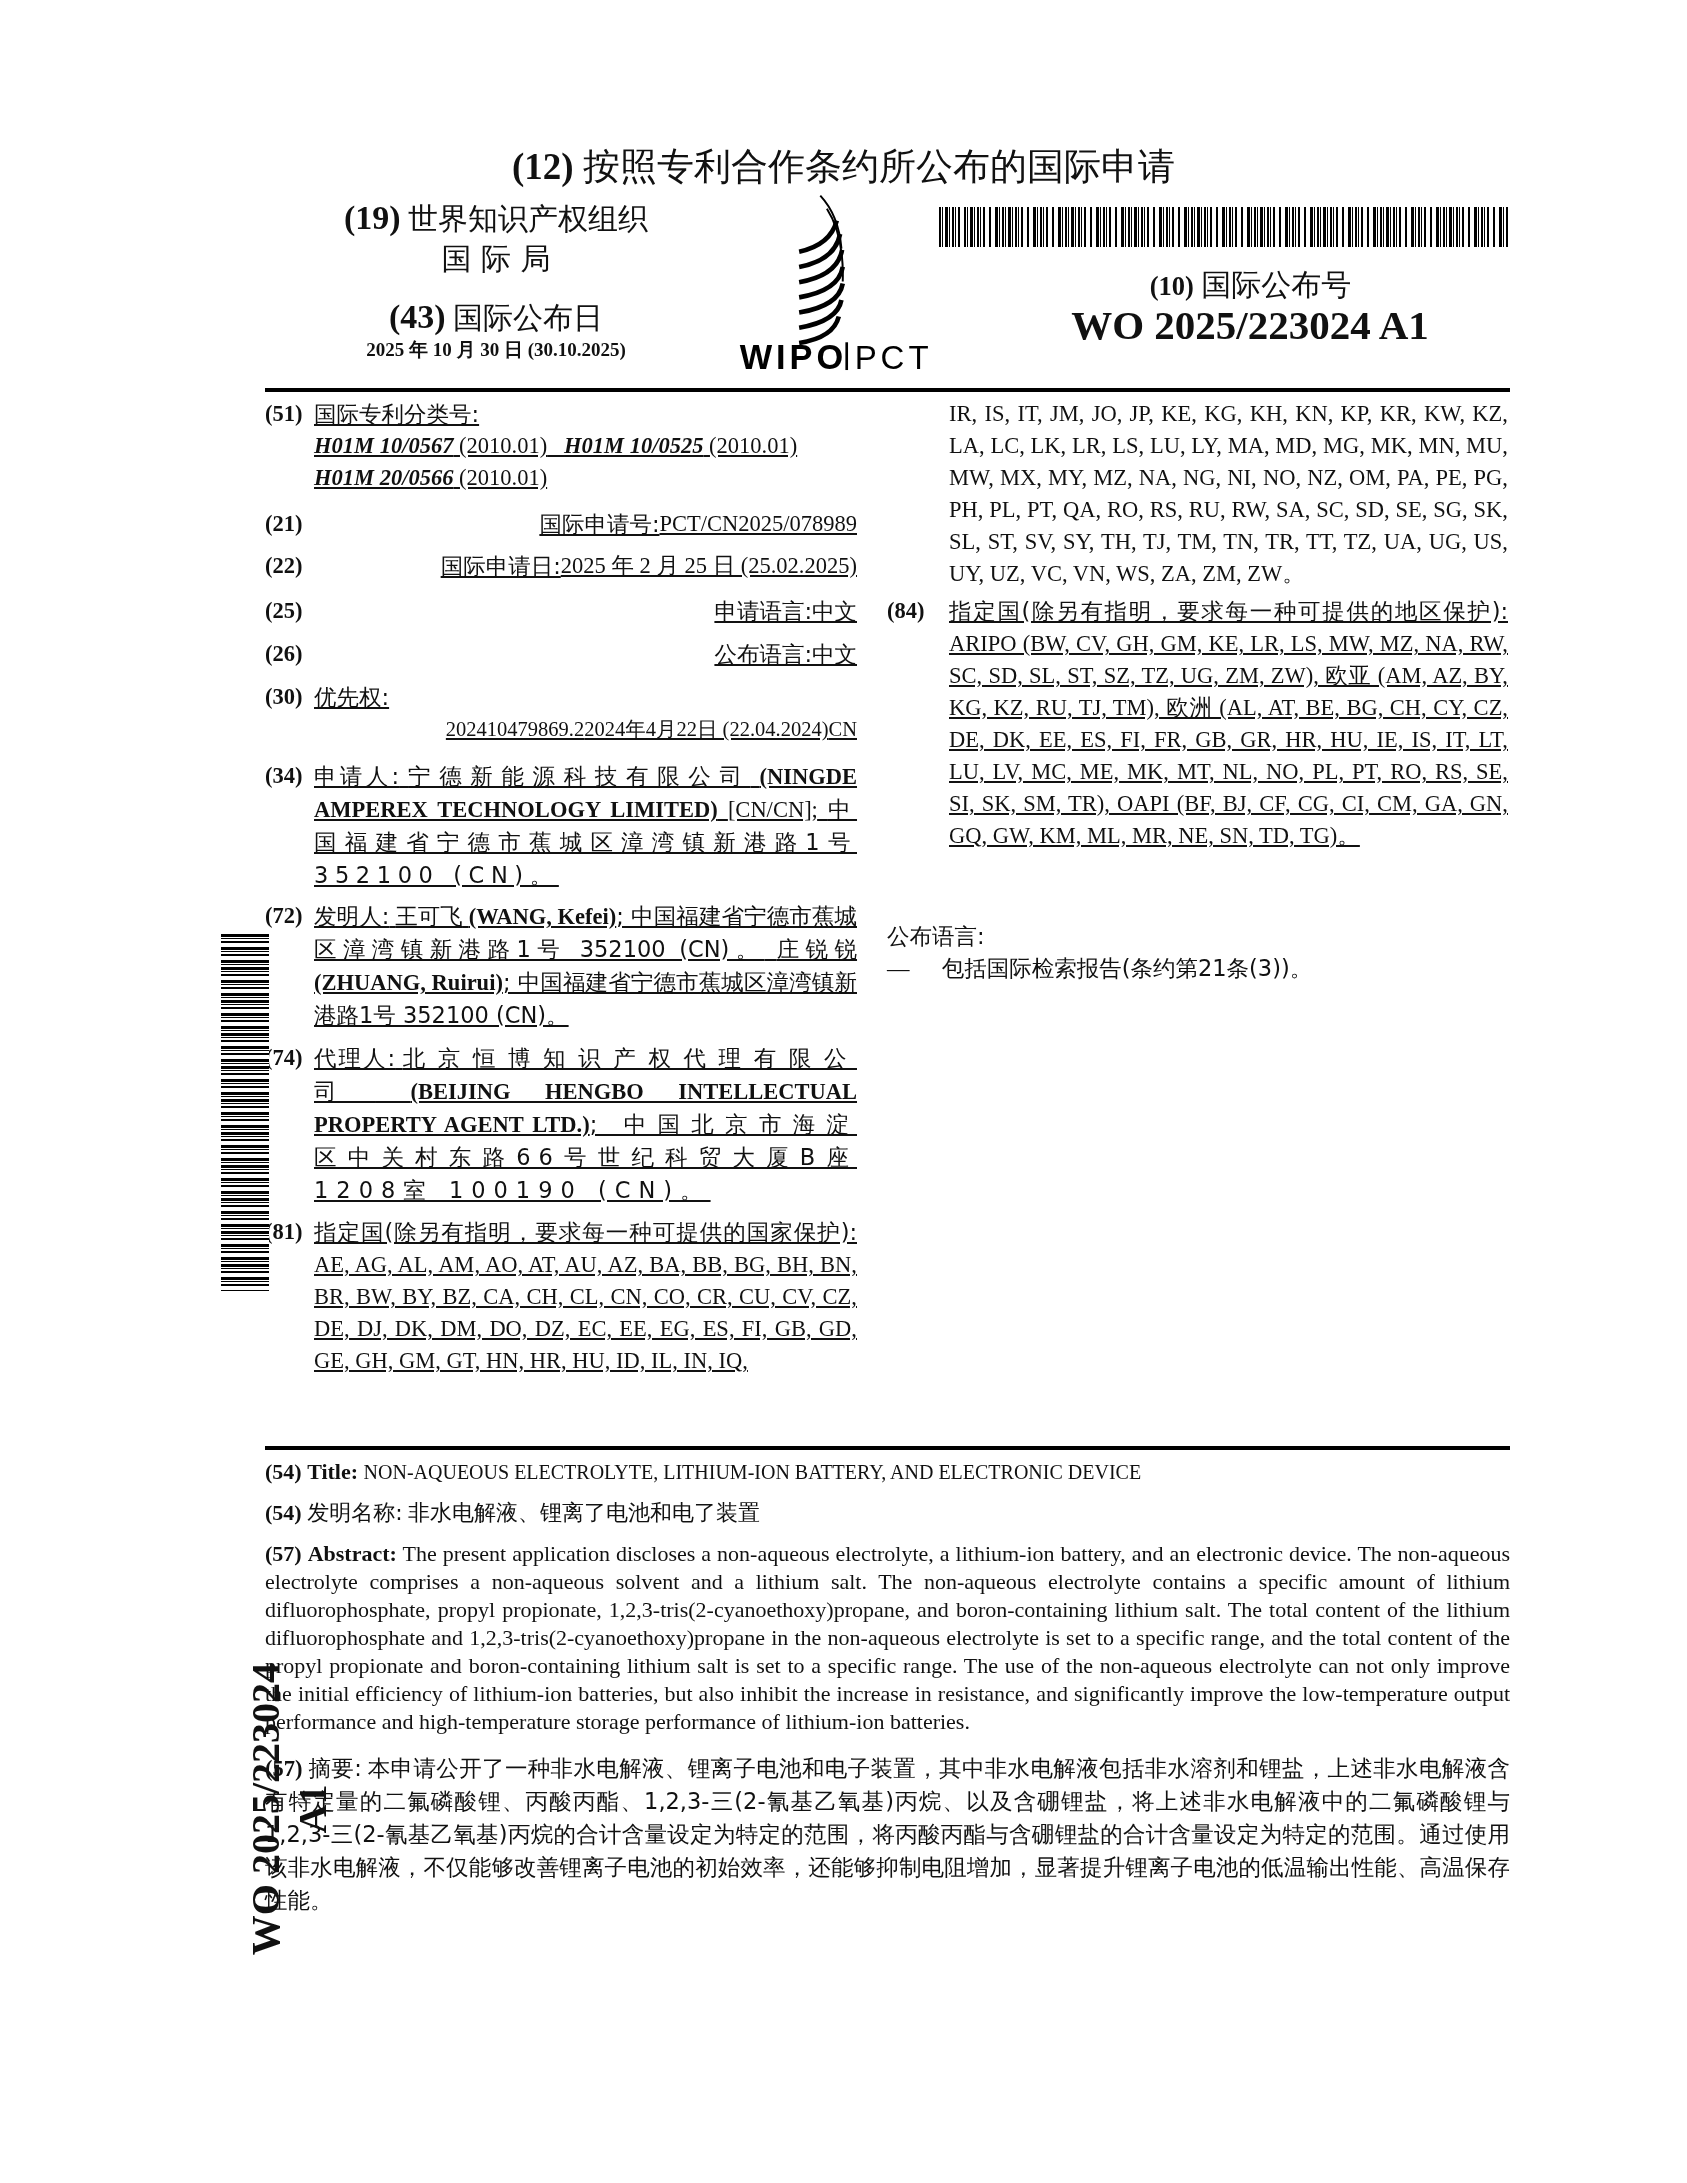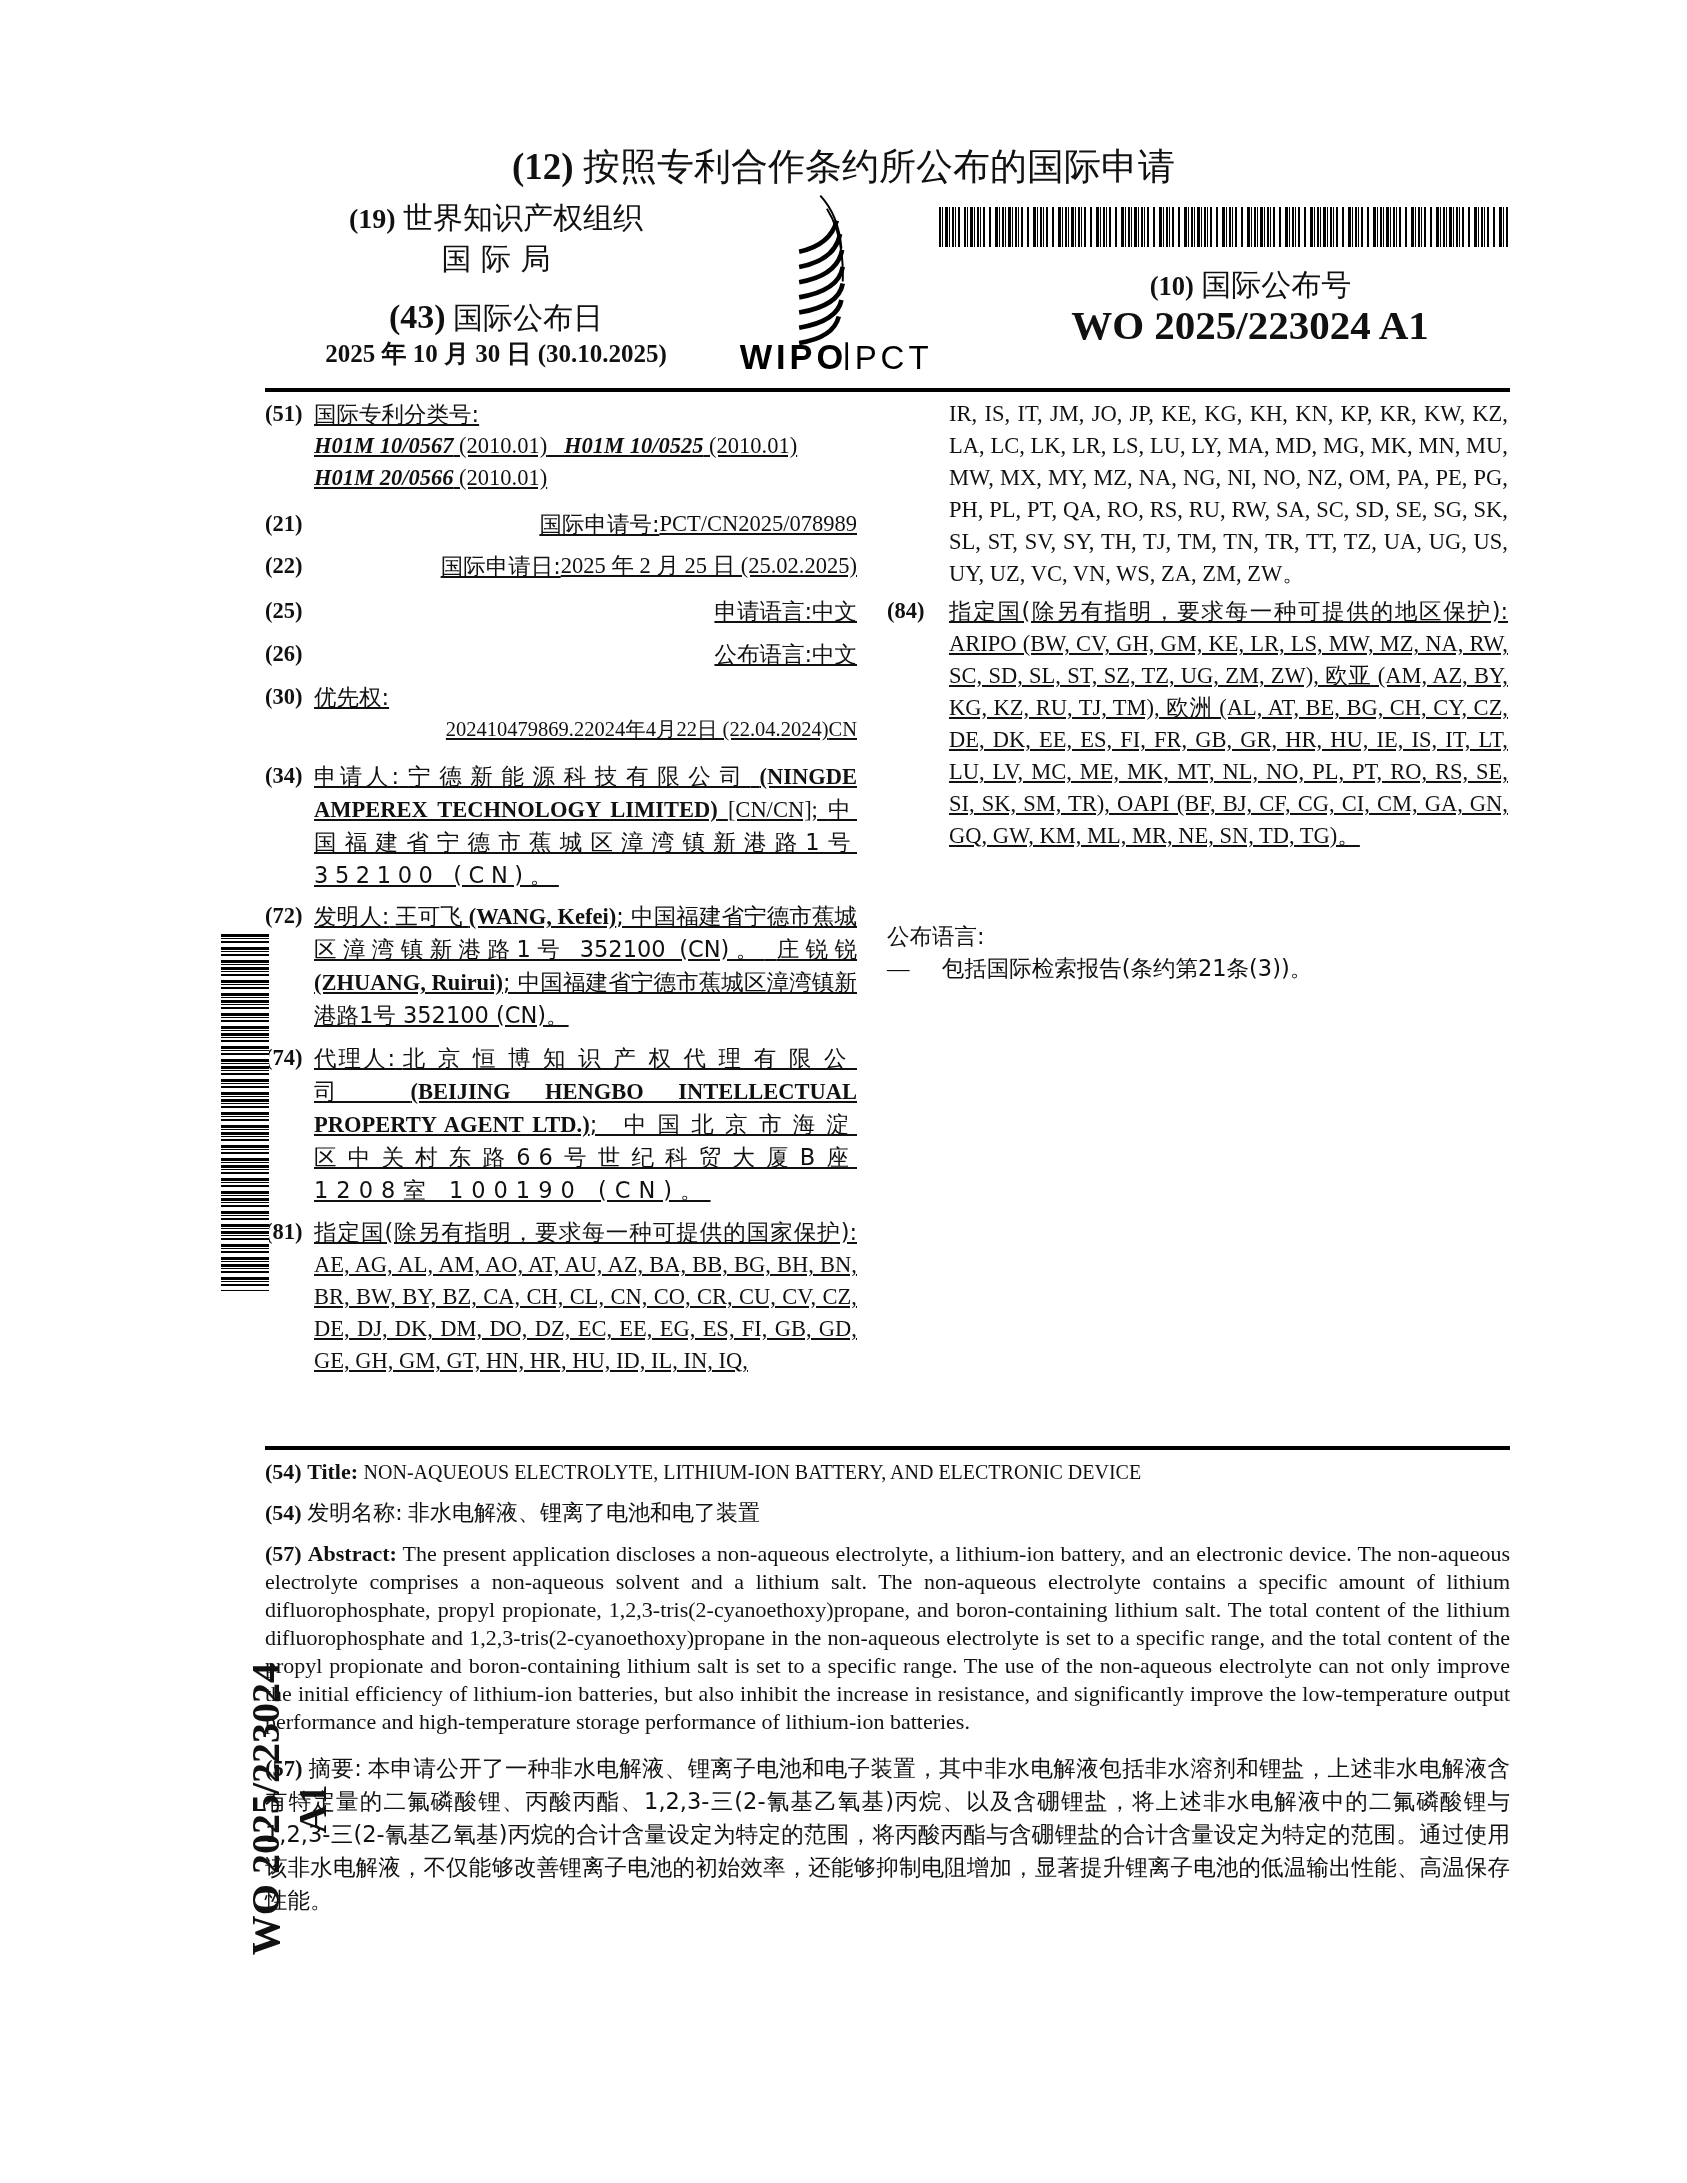--- a/index.html
+++ b/index.html
@@ -8,21 +8,21 @@
   .abs { position:absolute; }
   .num { font-weight:bold; }
   .cjk { font-family:"DejaVu Sans", "Liberation Sans", sans-serif; font-weight:normal; }
   .bold { font-weight:bold; }
   .it { font-style:italic; font-weight:bold; }
 
   
   #hdr-title { left:0; width:1687px; top:142px; text-align:center; font-size:37px; }
   #org { left:311px; top:198px; width:370px; text-align:center; font-size:30px; line-height:40px; }
   #pubdate-lbl { left:311px; top:298px; width:370px; text-align:center; font-size:30px; }
-  #pubdate { left:291px; top:337px; width:410px; text-align:center; font-size:25px; font-weight:bold; }
+  #pubdate { left:291px; top:337px; width:410px; text-align:center; font-size:19px; font-weight:bold; }
   #logo { left:721px; top:189px; width:225px; height:185px; }
   #barcode-top { left:939px; top:207px; width:569px; height:40px; }
   #pubno-lbl { left:1085px; top:265px; width:331px; text-align:center; font-size:30px; }
   #pubno { left:992px; top:301px; width:516px; text-align:center; font-size:41px; font-weight:bold; }
 
   .rule { position:absolute; left:265px; width:1245px; height:4px; background:#000; }
 
   
   .field { position:absolute; font-size:22.5px; line-height:32px; }
   .lbl { position:absolute; left:265px; width:44px; font-weight:bold; }
@@ -41,21 +41,21 @@
 </style>
 </head>
 <body>
 
 <div id="hdr-title" class="abs">
   <span class="num">(12)</span>
   <span class="cjk">按照专利合作条约所公布的国际申请</span>
 </div>
 
 <div id="org" class="abs">
-  <div><span class="num" style="font-size:28px">(19)</span>
+  <div><span class="num" style="font-size:34px">(19)</span>
        <span class="cjk">世界知识产权组织</span></div>
   <div class="cjk">国 际 局</div>
 </div>
 
 <div id="pubdate-lbl" class="abs">
   <span class="num" style="font-size:34px">(43)</span>
   <span class="cjk">国际公布日</span>
 </div>
 <div id="pubdate" class="abs">2025 年 10 月 30 日 (30.10.2025)</div>
 

